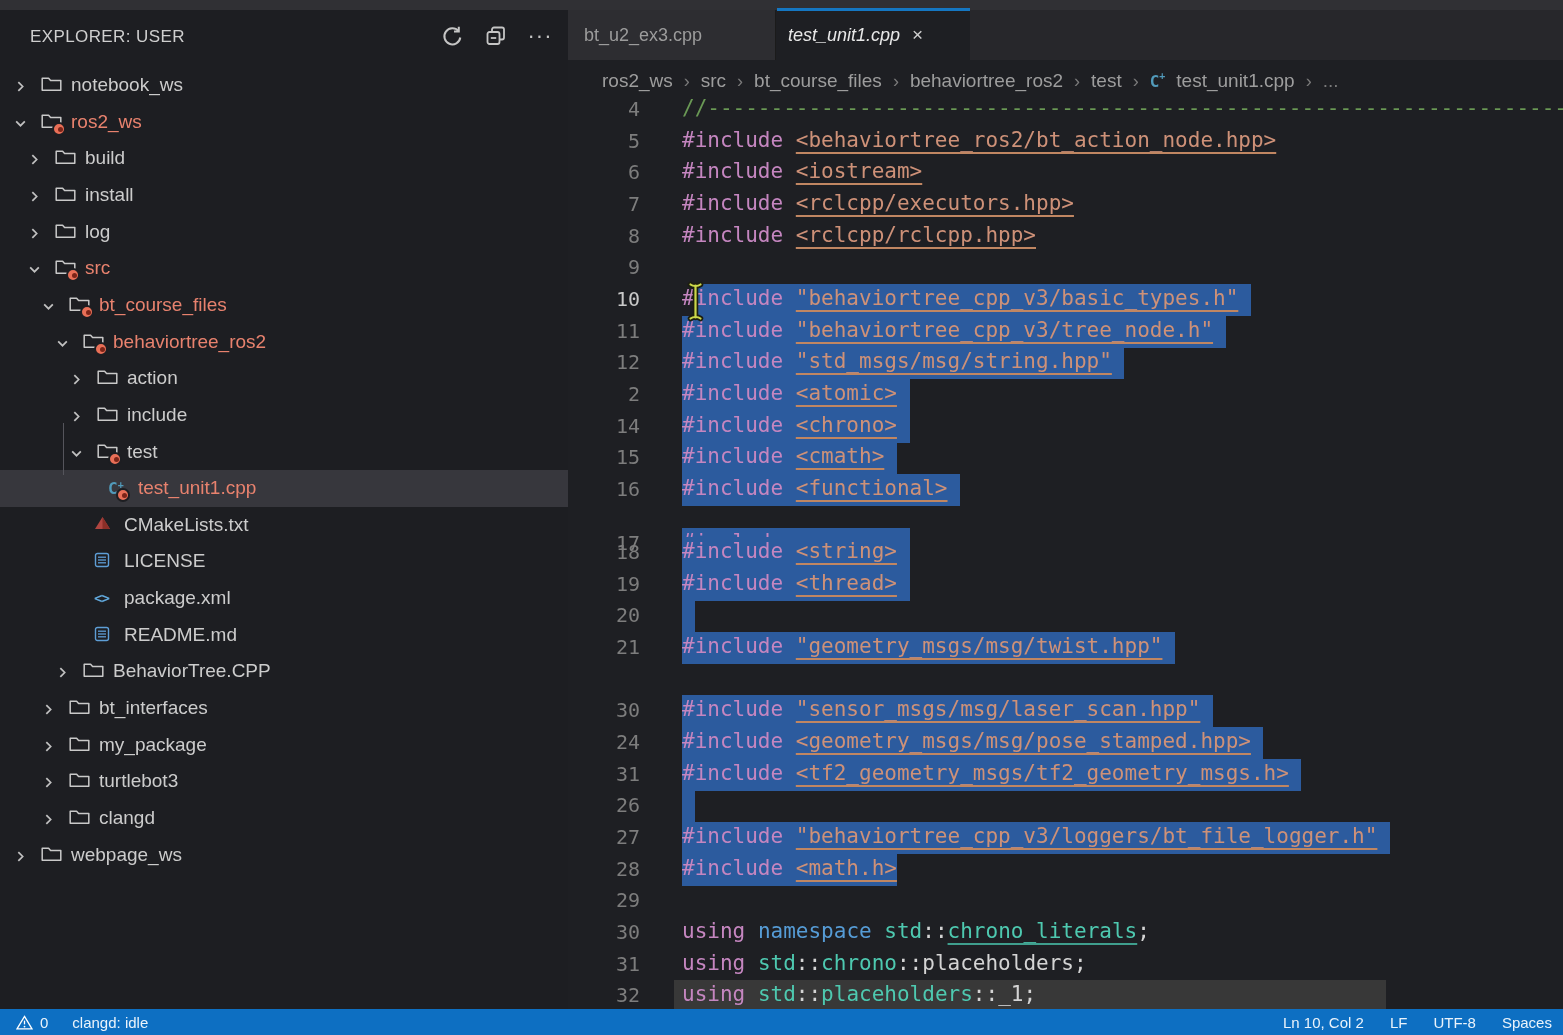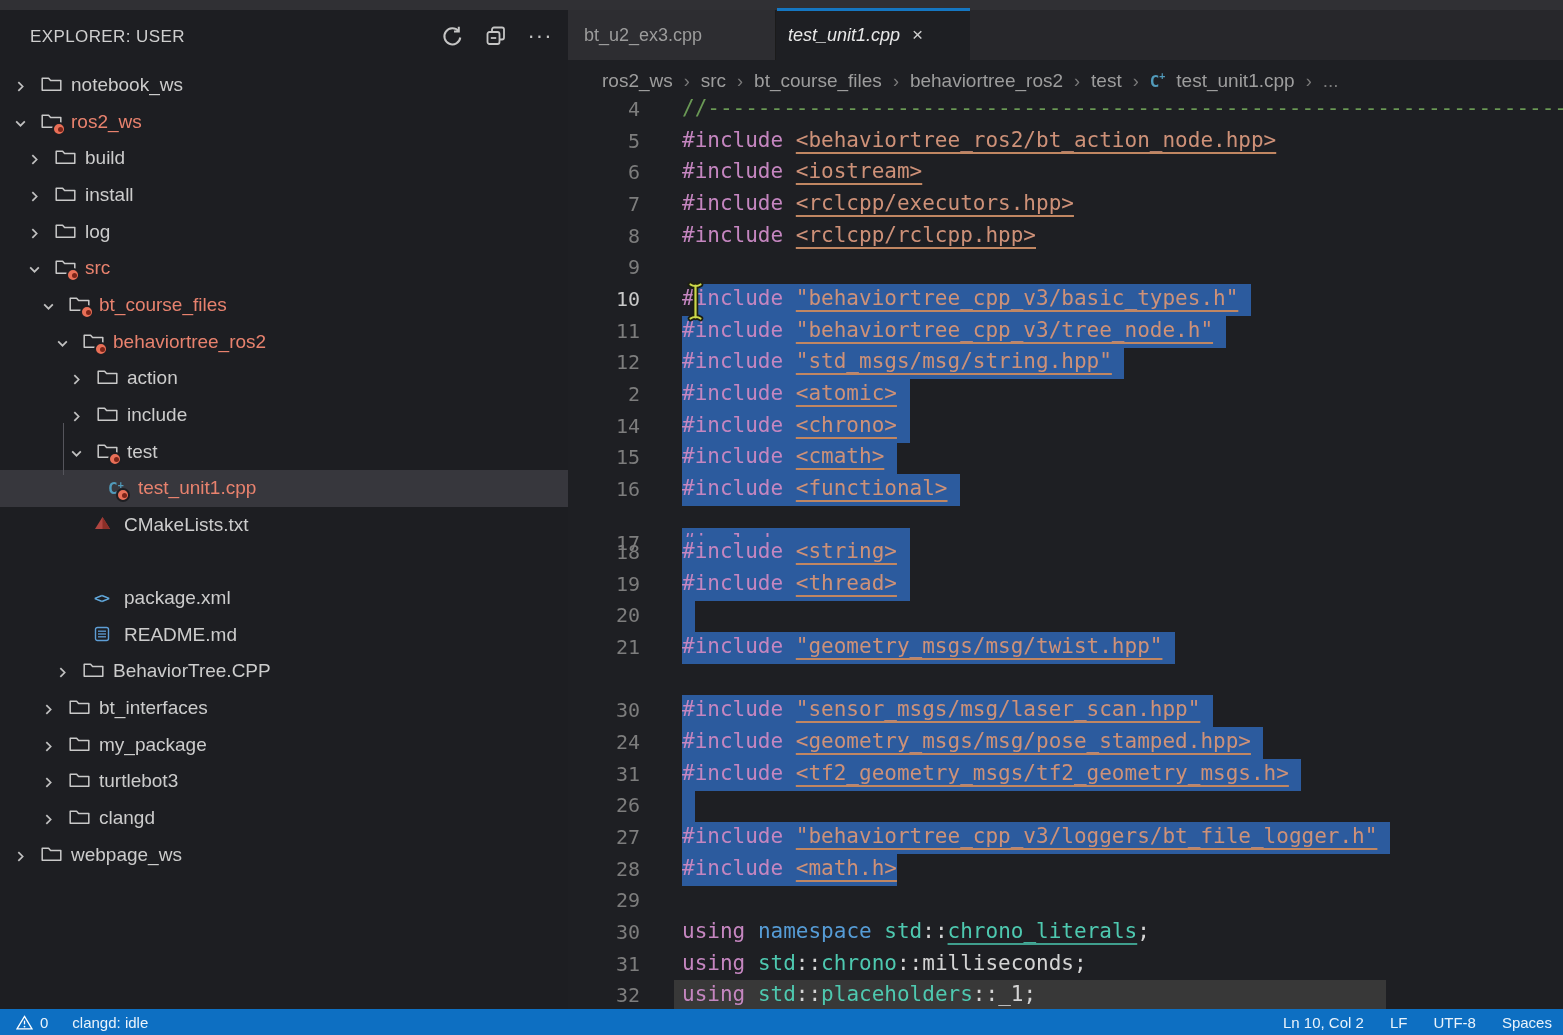--- a/index.html
+++ b/index.html
@@ -221,20 +221,29 @@
             <i></i>
           </span>
           <span class="lbl orange" style="left: 138px;">test_unit1.cpp</span>
         </div>
         <div class="trow" style="top: 439.8px;">
           <span class="fico" style="left: 94px;"><svg width="17" height="14" viewBox="0 0 17 14">
               <path d="M8.5 1 L16 13 H1 Z" fill="#b04540"></path>
               <path d="M8.5 1 L16 13 H8.5 Z" fill="#8a2f28"></path>
             </svg></span>
           <span class="lbl" style="left: 124px;">CMakeLists.txt</span>
+        </div>
+        <div class="trow" style="top: 476.45px;">
+          <span class="fico" style="left: 94px;"><svg width="16" height="16" viewBox="0 0 16 16">
+              <rect x="1.5" y="1.5" width="13" height="13" rx="2" fill="none" stroke="#5e9ed6" stroke-width="1.4"></rect>
+              <line x1="4" y1="5.2" x2="12" y2="5.2" stroke="#5e9ed6" stroke-width="1.3"></line>
+              <line x1="4" y1="8" x2="12" y2="8" stroke="#5e9ed6" stroke-width="1.3"></line>
+              <line x1="4" y1="10.8" x2="12" y2="10.8" stroke="#5e9ed6" stroke-width="1.3"></line>
+            </svg></span>
+          <span class="lbl" style="left: 124px;">LICENSE</span>
         </div>
         <div class="trow" style="top: 513.1px;">
           <span class="fico" style="left: 94px;"><span class="xmli">&lt;&gt;</span></span>
           <span class="lbl" style="left: 124px;">package.xml</span>
         </div>
         <div class="trow" style="top: 549.75px;">
           <span class="fico" style="left: 94px;"><svg width="16" height="16" viewBox="0 0 16 16">
               <rect x="1.5" y="1.5" width="13" height="13" rx="2" fill="none" stroke="#5e9ed6" stroke-width="1.4"></rect>
               <line x1="4" y1="5.2" x2="12" y2="5.2" stroke="#5e9ed6" stroke-width="1.3"></line>
               <line x1="4" y1="8" x2="12" y2="8" stroke="#5e9ed6" stroke-width="1.3"></line>
@@ -444,21 +453,21 @@
         <div class="cl" style="top: 791.25px;">
           <span class="ln">29</span>
           <span class="tx"></span>
         </div>
         <div class="cl" style="top: 822.9px;">
           <span class="ln">30</span>
           <span class="tx"><span class="pp">using</span><span class="pl"> </span><span class="kw">namespace</span><span class="pl"> </span><span class="ns">std</span><span class="pl">::</span><span class="nsu">chrono_literals</span><span class="pl">;</span></span>
         </div>
         <div class="cl" style="top: 854.55px;">
           <span class="ln">31</span>
-          <span class="tx"><span class="pp">using</span><span class="pl"> </span><span class="ns">std</span><span class="pl">::</span><span class="ns">chrono</span><span class="pl">::</span><span class="pl">milliseconds;</span></span>
+          <span class="tx"><span class="pp">using</span><span class="pl"> </span><span class="ns">std</span><span class="pl">::</span><span class="ns">chrono</span><span class="pl">::</span><span class="pl">placeholders;</span></span>
         </div>
         <div class="cl" style="top: 886.2px;">
           <div class="linehl"></div>
           <span class="ln">32</span>
           <span class="tx"><span class="pp">using</span><span class="pl"> </span><span class="ns">std</span><span class="pl">::</span><span class="ns">placeholders</span><span class="pl">::</span><span class="pl">_1;</span></span>
         </div>
         <div class="caret" style="left: 126.64px; top: 193.9px;"></div>
         <div class="ibeam" style="left: 118px; top: 185.9px;"><svg width="19" height="43" viewBox="0 0 19 43">
             <g stroke="#1d1e10" stroke-width="5.5" fill="none" stroke-linecap="round">
               <path d="M4.5 4.5 C7 6.5 12 6.5 14.5 4.5"></path>

